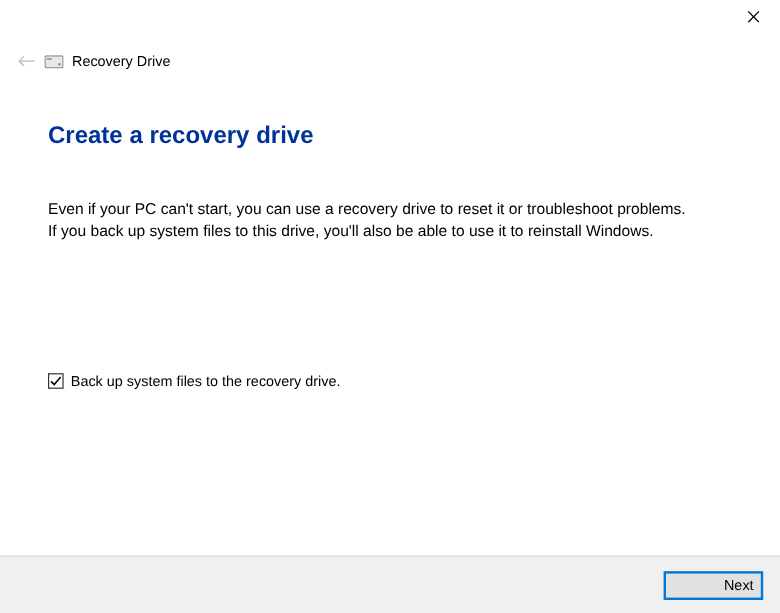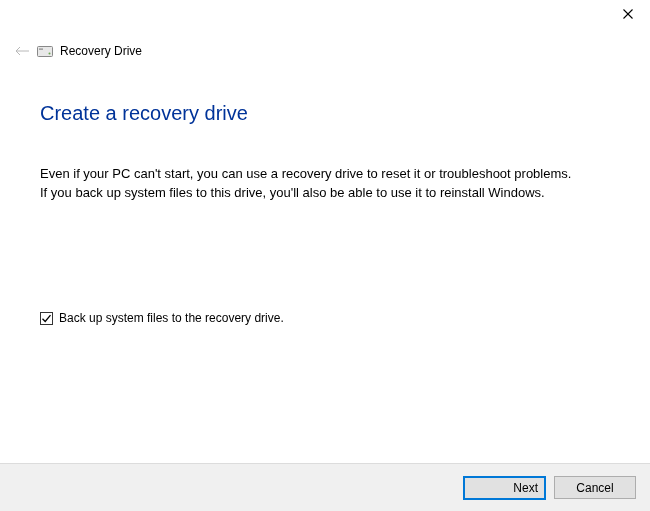--- a/index.html
+++ b/index.html
@@ -60,34 +60,34 @@
   .hdr-title {
     font-size: 12px;
     color: #000;
   }
   .content {
     padding: 38px 40px 0 40px;
   }
   .main-title {
     font-size: 20px;
     color: #003399;
-    font-weight: 400;
+    font-weight: 700;
     margin: 0 0 40px 0;
   }
   .description {
     font-size: 13px;
     line-height: 1.45;
     color: #000;
     margin: 0;
     max-width: 540px;
   }
   .checkbox-row {
     margin-top: 108px;
     display: flex;
-    align-items: flex-end;
+    align-items: center;
   }
   .checkbox {
     width: 13px;
     height: 13px;
     border: 1px solid #333;
     box-sizing: border-box;
     margin-right: 6px;
     display: flex;
     align-items: center;
     justify-content: center;
@@ -169,16 +169,15 @@
         <svg width="11" height="11" viewBox="0 0 11 11">
           <polyline points="1.5,5.8 4.2,8.5 9.5,2.2" fill="none" stroke="#000" stroke-width="1.3"></polyline>
         </svg>
       </span>
       <span class="check-label">Back up system files to the recovery drive.</span>
     </div>
   </div>
 
   <div class="footer">
     <button class="btn primary">Next</button>
-    <button class="btn">Cancel</button>
   </div>
 
 </div>
 
 </body></html>

